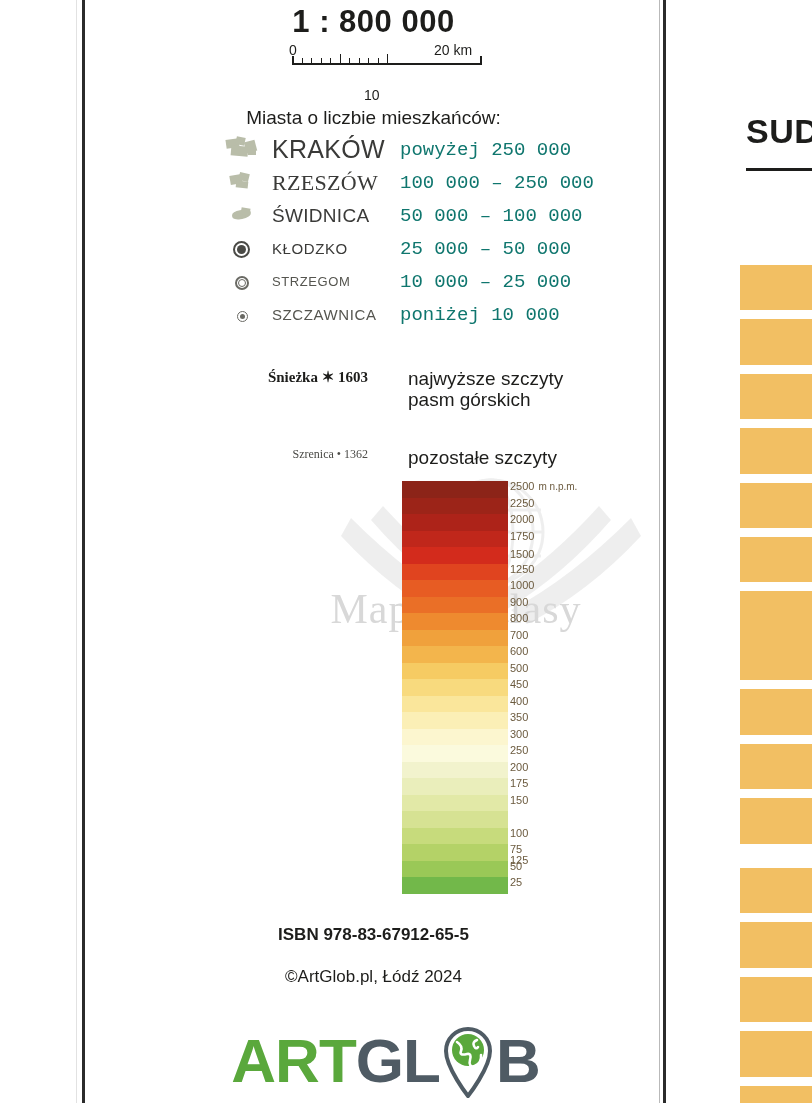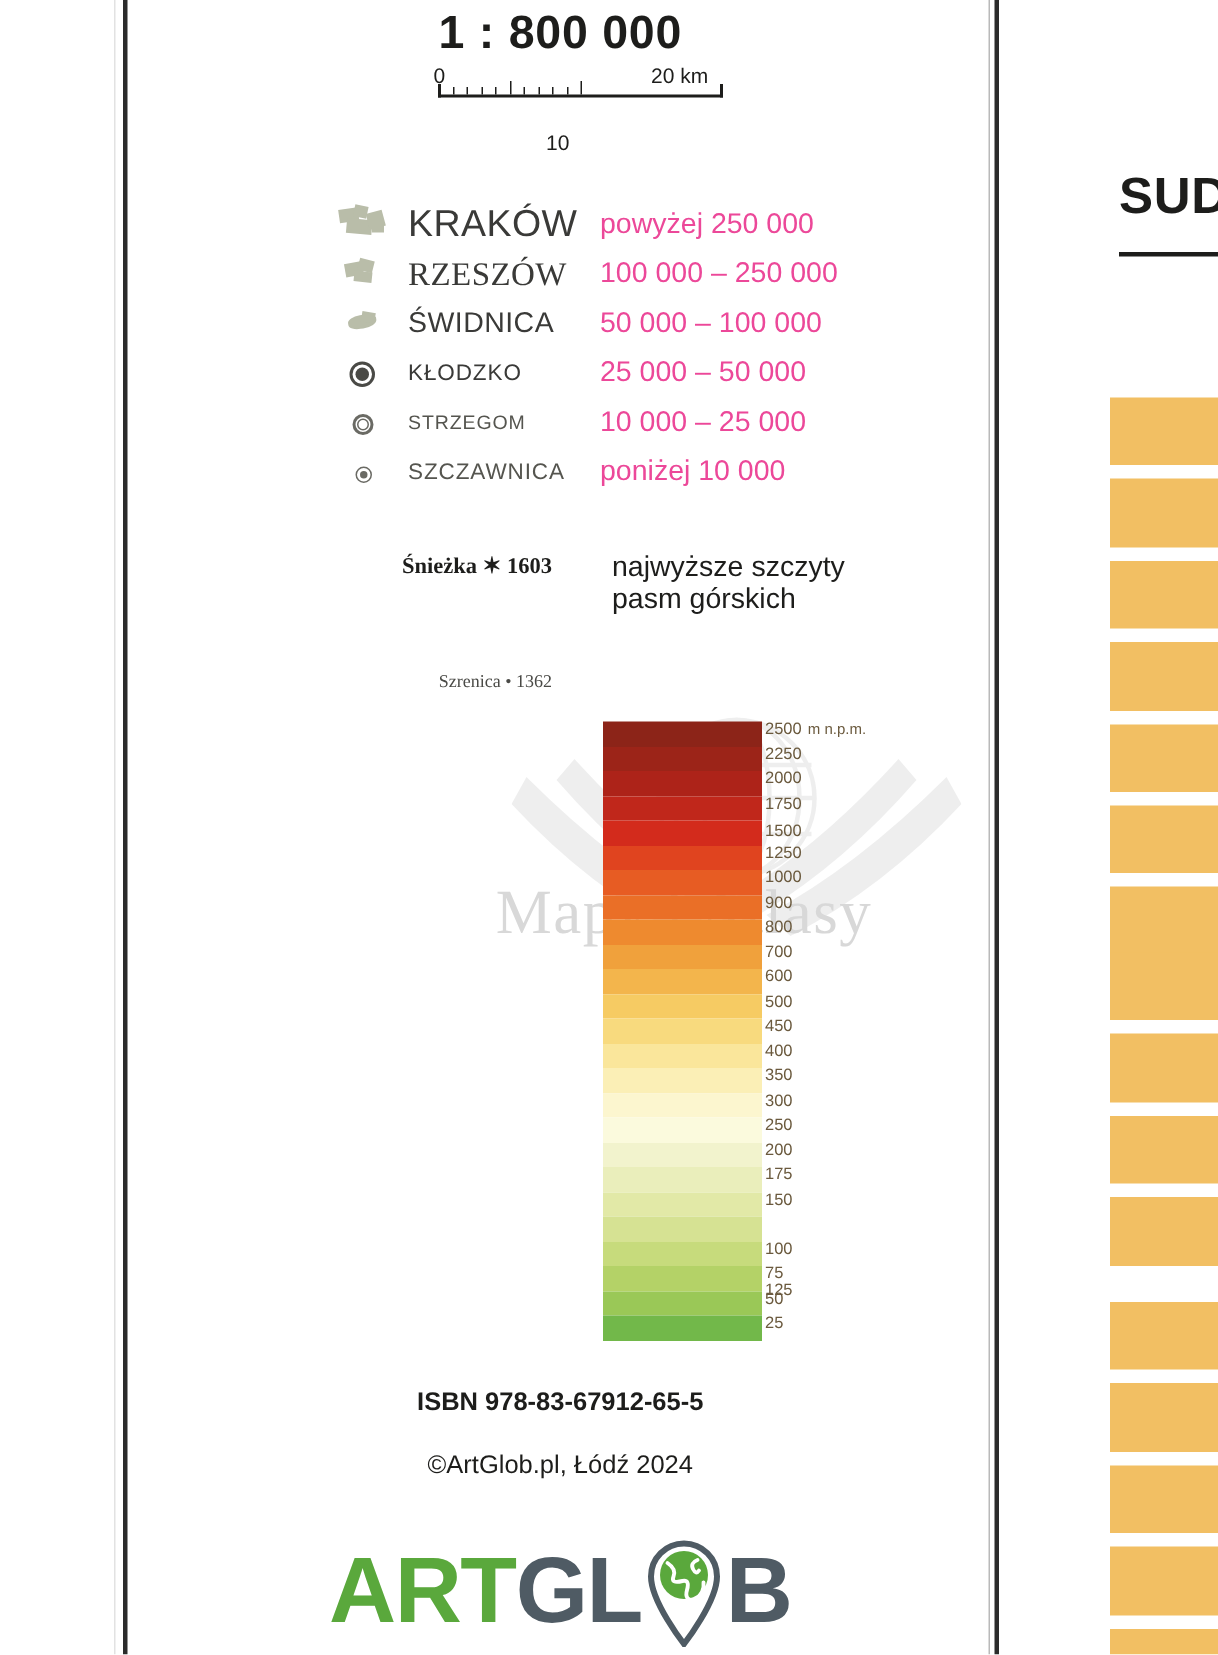--- a/index.html
+++ b/index.html
@@ -35,21 +35,21 @@
   #scalebar-line .tick.minor{height:5px;}
   #scalebar-line .endcapL{position:absolute;left:0;bottom:0;width:2px;height:9px;background:#1d1d1b;}
   #scalebar-line .endcapR{position:absolute;right:0;bottom:0;width:2px;height:9px;background:#1d1d1b;}
 
   
   #cities-title{position:absolute;left:0;top:107px;width:575px;text-align:center;font-size:19px;color:#1d1d1b;}
   #cities-list{position:absolute;left:138px;top:133px;width:440px;}
   .city-row{position:relative;height:33px;display:flex;align-items:center;}
   .city-sym{width:48px;height:30px;position:relative;flex:0 0 48px;}
   .city-name{width:128px;color:#3a3a38;white-space:nowrap;}
-  .city-range{color:#ec4899;white-space:nowrap;}
+  .city-range{color:#0f766e;white-space:nowrap;font-family:Liberation Mono, monospace;}
   .r0 .city-name{font-size:25px;letter-spacing:.3px;}
   .r0 .city-range{font-size:19px;}
   .r1 .city-name{font-size:22px;letter-spacing:.3px;font-family:Liberation Serif, serif;}
   .r1 .city-range{font-size:19px;}
   .r2 .city-name{font-size:19px;letter-spacing:.3px;}
   .r2 .city-range{font-size:19px;}
   .r3 .city-name{font-size:15px;letter-spacing:.6px;}
   .r3 .city-range{font-size:19px;}
   .r4 .city-name{font-size:13px;letter-spacing:.6px;color:#55554f;}
   .r4 .city-range{font-size:19px;}
@@ -97,21 +97,21 @@
   
   #watermark{position:absolute;left:255px;top:470px;width:300px;height:180px;pointer-events:none;opacity:.5;}
   #watermark-text{position:absolute;left:150px;top:585px;width:440px;text-align:center;
     font-family:"Liberation Serif", serif;font-size:42px;color:#d8d8d8;letter-spacing:1px;pointer-events:none;}
 
   
   #isbn{position:absolute;left:0;top:925px;width:575px;text-align:center;font-size:17px;font-weight:bold;color:#1d1d1b;}
   #copyright{position:absolute;left:0;top:967px;width:575px;text-align:center;font-size:17px;font-weight:normal;color:#1d1d1b;}
 
   
-  #logo{position:absolute;left:0;top:1018px;width:575px;height:85px;display:flex;align-items:center;justify-content:center;}
+  #logo{position:absolute;left:0;top:1018px;width:575px;height:85px;display:flex;align-items:center;justify-content:center;padding-left:12px;}
   #logo .lt{font-size:62px;font-weight:bold;letter-spacing:-1px;line-height:1;}
   #logo .art{color:#5aa83c;}
   #logo .gl{color:#4f5b64;}
   #logo .b{color:#4f5b64;}
   #logo-pin{position:relative;width:54px;height:74px;margin:0 1px;}
 
   
   #right-col{position:absolute;left:666px;top:0;width:146px;height:1103px;overflow:hidden;background:#fff;}
   #sudety-title{position:absolute;left:80px;top:112px;font-size:34px;font-weight:bold;color:#1d1d1b;letter-spacing:.5px;white-space:nowrap;}
   #sudety-rule{position:absolute;left:80px;top:168px;width:220px;height:3px;background:#1d1d1b;}
@@ -146,20 +146,21 @@
         <span class="tick minor" style="left: 38px;"></span>
         <span class="tick major" style="left: 47.5px;"></span>
         <span class="tick minor" style="left: 57px;"></span>
         <span class="tick minor" style="left: 66.5px;"></span>
         <span class="tick minor" style="left: 76px;"></span>
         <span class="tick minor" style="left: 85.5px;"></span>
         <span class="tick major" style="left: 95px;"></span>
       </div>
   </div>
 
+  <div id="cities-title">Miasta o liczbie mieszkańców:</div>
 
   <div id="cities-list">
     <div class="city-row r0">
       <span class="city-sym sym-krakow">
         <i class="blob b1"></i>
           <i class="blob b2"></i>
           <i class="blob b3"></i>
           <i class="blob b4"></i>
           <i class="blob b5"></i>
       </span>
@@ -212,20 +213,21 @@
   <div id="peaks-legend">
     <div class="peak-row pk-main">
       <span class="peak-sym">Śnieżka ✶ 1603</span>
       <span class="peak-desc">
         <span>najwyższe szczyty</span><br>
         <span>pasm górskich</span>
       </span>
     </div>
     <div class="peak-row pk-other">
       <span class="peak-sym">Szrenica • 1362</span>
+      <span class="peak-desc">pozostałe szczyty</span>
     </div>
   </div>
 
   <svg id="watermark" viewBox="0 0 300 180">
     <g fill="none" stroke="#dedede" stroke-width="3">
       <circle cx="150" cy="62" r="52"></circle>
       <ellipse cx="150" cy="62" rx="22" ry="52"></ellipse>
       <ellipse cx="150" cy="62" rx="42" ry="52"></ellipse>
       <path d="M100 40 H200 M 98 62 H202 M100 86 H200"></path>
     </g>

